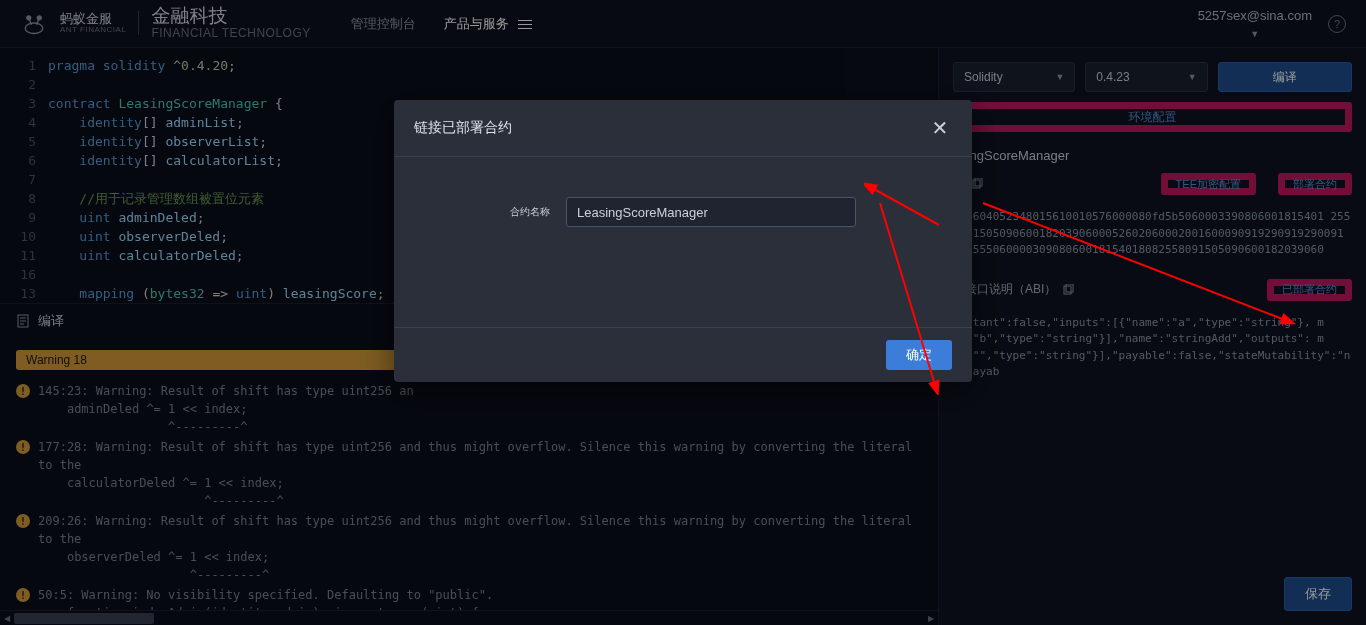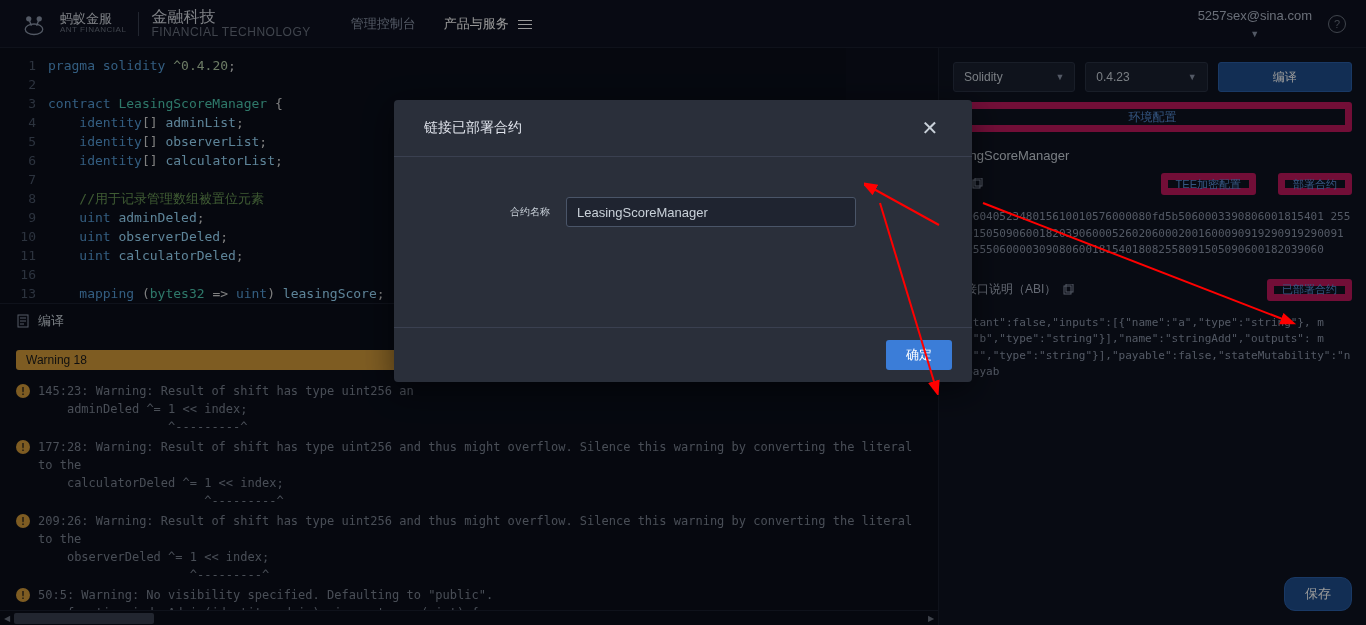--- a/index.html
+++ b/index.html
@@ -43,21 +43,21 @@
     .brand-divider {
       width: 1px;
       height: 24px;
       background: #3a4050;
     }
     .fintech-text {
       display: flex;
       flex-direction: column;
       line-height: 1.1;
     }
-    .fintech-cn { font-size: 16px; color: #d4d8e0; }
+    .fintech-cn { font-size: 19px; color: #d4d8e0; }
     .fintech-en { font-size: 12px; color: #6b7280; letter-spacing: 0.5px; }
     .nav-items {
       display: flex;
       gap: 28px;
       margin-left: 40px;
     }
     .nav-item {
       color: #8b95a8;
       font-size: 13px;
       cursor: pointer;
@@ -360,21 +360,21 @@
     
     .save-btn {
       position: absolute;
       bottom: 14px;
       right: 14px;
       background: #1f4e8c;
       color: #fff;
       border: 1px solid #2a5fa8;
       height: 28px;
       padding: 16px 20px;
-      border-radius: 11px;
+      border-radius: 3px;
       font-size: 13px;
       cursor: pointer;
       display: flex;
       align-items: center;
     }
     
     
     .modal-overlay {
       position: absolute;
       top: 0; left: 0; right: 0; bottom: 0;
@@ -384,21 +384,21 @@
       justify-content: center;
       padding-top: 100px;
     }
     .modal {
       width: 578px;
       background: #2a2f3a;
       border-radius: 4px;
       box-shadow: 0 8px 32px rgba(0,0,0,0.5);
     }
     .modal-header {
-      padding: 16px 30px;
+      padding: 16px 20px;
       display: flex;
       justify-content: space-between;
       align-items: center;
       border-bottom: 1px solid #3a4050;
     }
     .modal-title {
       color: #e0e4ec;
       font-size: 14px;
       font-weight: 500;
     }

